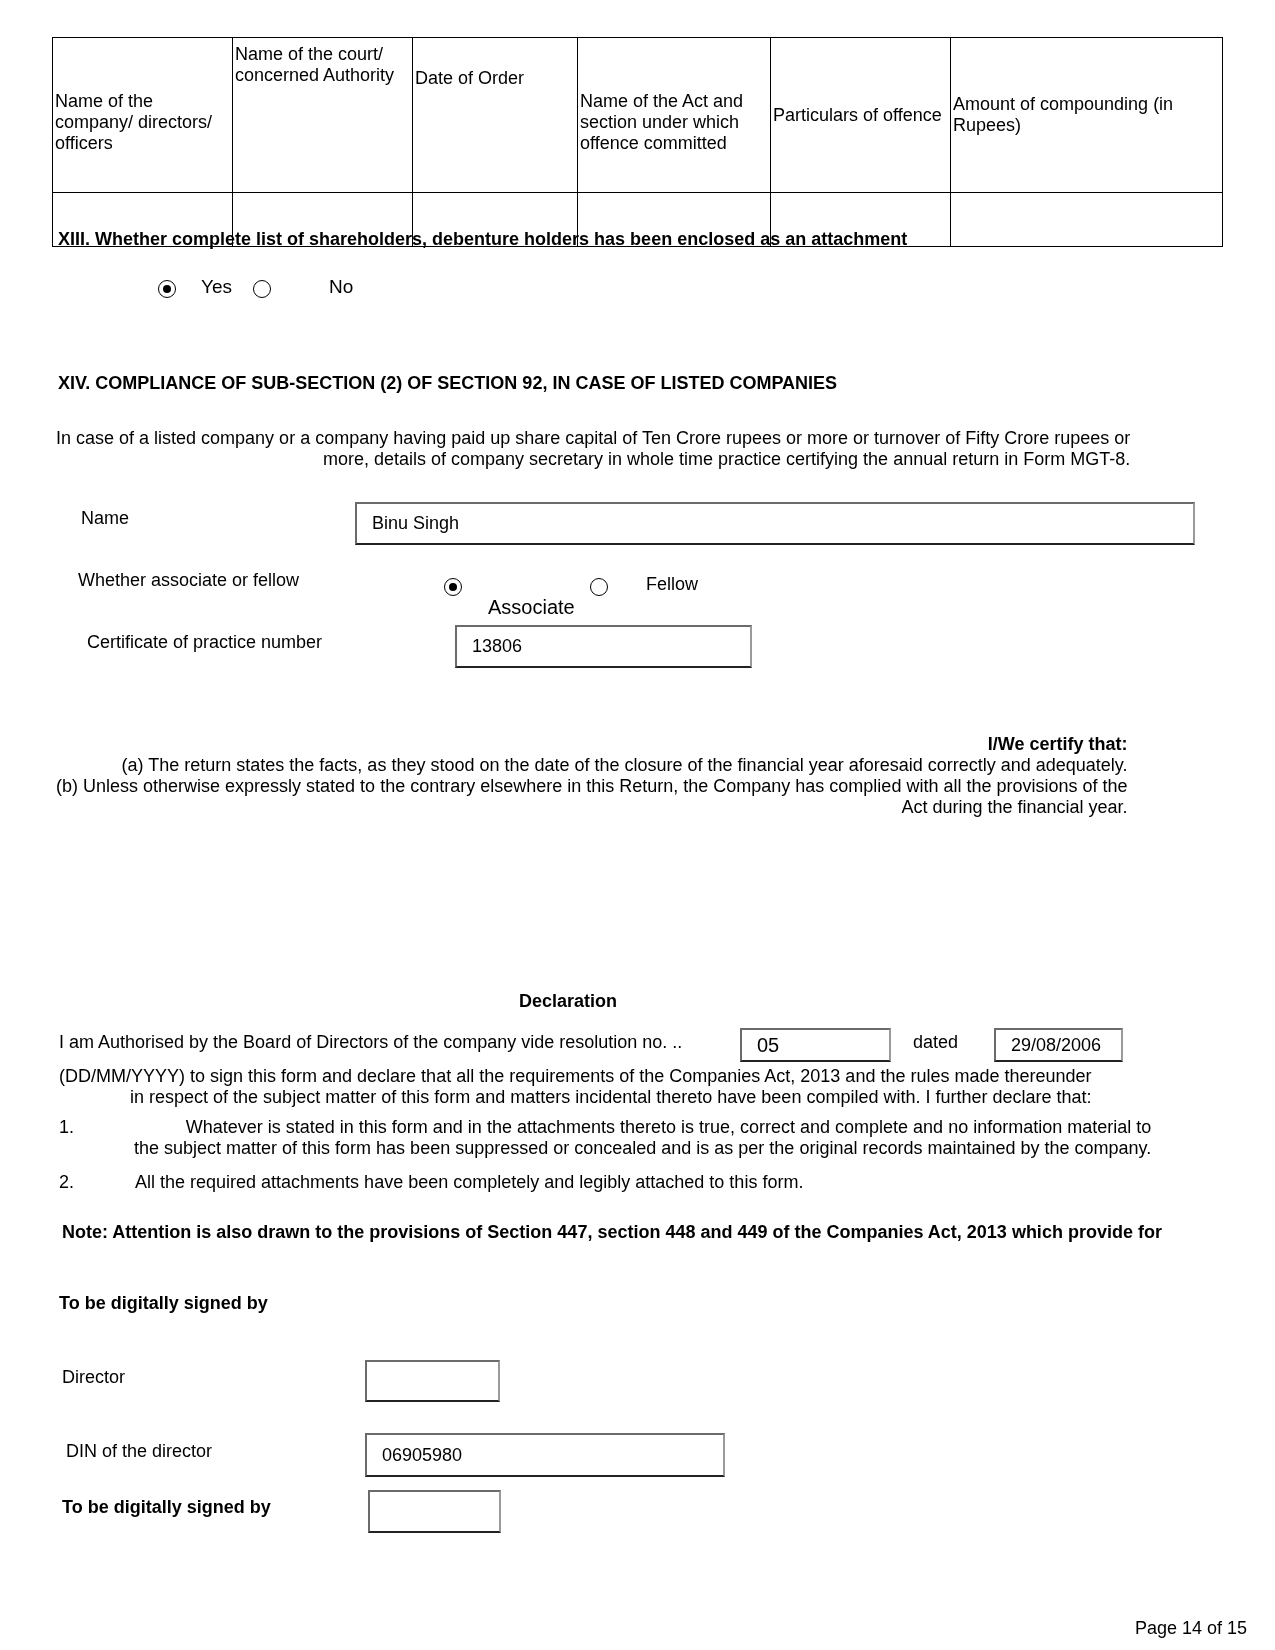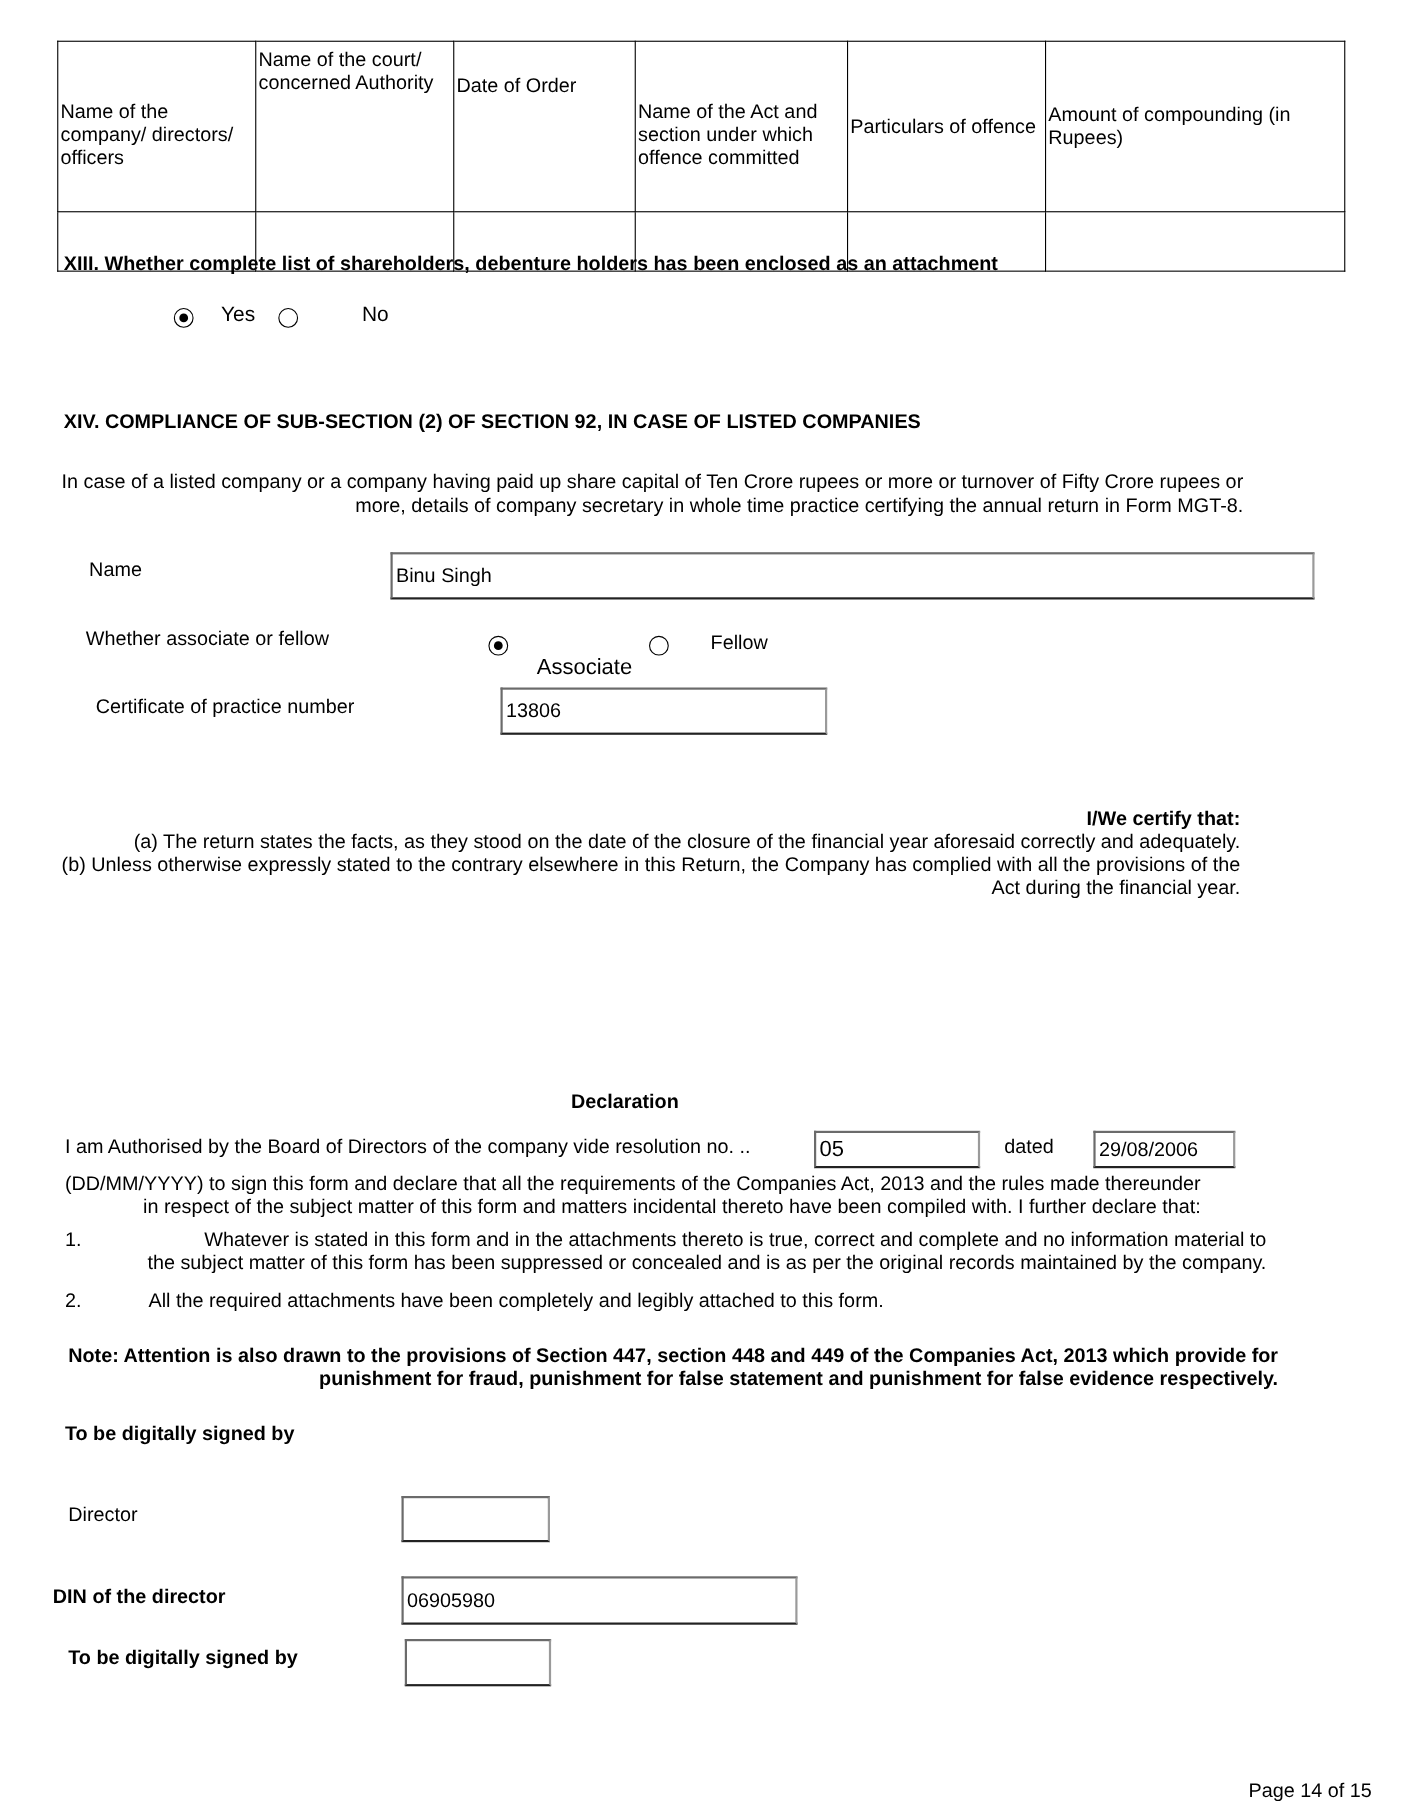--- a/index.html
+++ b/index.html
@@ -8,21 +8,21 @@
   .abs { position: absolute; }
   .bold { font-weight: bold; }
   table.offence { position: absolute; left: 52px; top: 37px; width: 1170px; border-collapse: collapse; table-layout: fixed; }
   table.offence td { border: 1.5px solid #000; vertical-align: middle; padding: 0 2px; font-size: 18px; line-height: 21px; }
   table.offence tr.head td { height: 124px; }
   table.offence tr.data td { height: 53px; }
   .radio { position: absolute; width: 18px; height: 18px; border: 1.5px solid #000; border-radius: 50%; box-sizing: border-box; background: #fff; }
   .radio.checked::after { content: ""; position: absolute; left: 3.5px; top: 3.5px; width: 8px; height: 8px; border-radius: 50%; background: #000; }
   .field { position: absolute; box-sizing: border-box; border-top: 2px solid #6b6b6b; border-left: 2px solid #6b6b6b;
            border-right: 2px solid #9a9a9a; border-bottom: 2px solid #222; background: #fff;
-           font-size: 18px; padding-left: 3px; display: flex; align-items: center; }
+           font-size: 18px; padding-left: 15px; display: flex; align-items: center; }
   .para { line-height: 21px; text-align: right; }
 </style>
 </head>
 <body>
 
 <table class="offence">
   <colgroup>
     <col style="width:180px">
       <col style="width:180px">
       <col style="width:165px">
@@ -97,27 +97,26 @@
   <div>Whatever is stated in this form and in the attachments thereto is true, correct and complete and no information material to</div>
   <div>the subject matter of this form has been suppressed or concealed and is as per the original records maintained by the company.</div>
 </div>
 <div class="abs" style="left:59px;top:1172px;">2.</div>
 <div class="abs para" style="left:135px;top:1172px;">
   <div>All the required attachments have been completely and legibly attached to this form.</div>
 </div>
 
 <div class="abs bold para" style="left:62px;top:1222px;">
   <div>Note: Attention is also drawn to the provisions of Section 447, section 448 and 449 of the Companies Act, 2013 which provide for</div>
-  <div>punishment for fraud, punishment for false statement and punishment for false evidence respectively.</div>
 </div>
 
 <div class="abs bold" style="left:59px;top:1293px;">To be digitally signed by</div>
 
 <div class="abs" style="left:62px;top:1367px;">Director</div>
 <div class="field" style="left:365px;top:1360px;width:135px;height:42px;"></div>
 
-<div class="abs" style="left:48px;top:1441px;font-weight:bold;">DIN of the director</div>
+<div class="abs" style="left:66px;top:1441px;">DIN of the director</div>
 <div class="field" style="left:365px;top:1433px;width:360px;height:44px;">06905980</div>
 
 <div class="abs bold" style="left:62px;top:1497px;">To be digitally signed by</div>
 <div class="field" style="left:368px;top:1490px;width:133px;height:43px;"></div>
 
 <div class="abs" style="left:1135px;top:1618px;">Page 14 of 15</div>
 
 </body></html>

